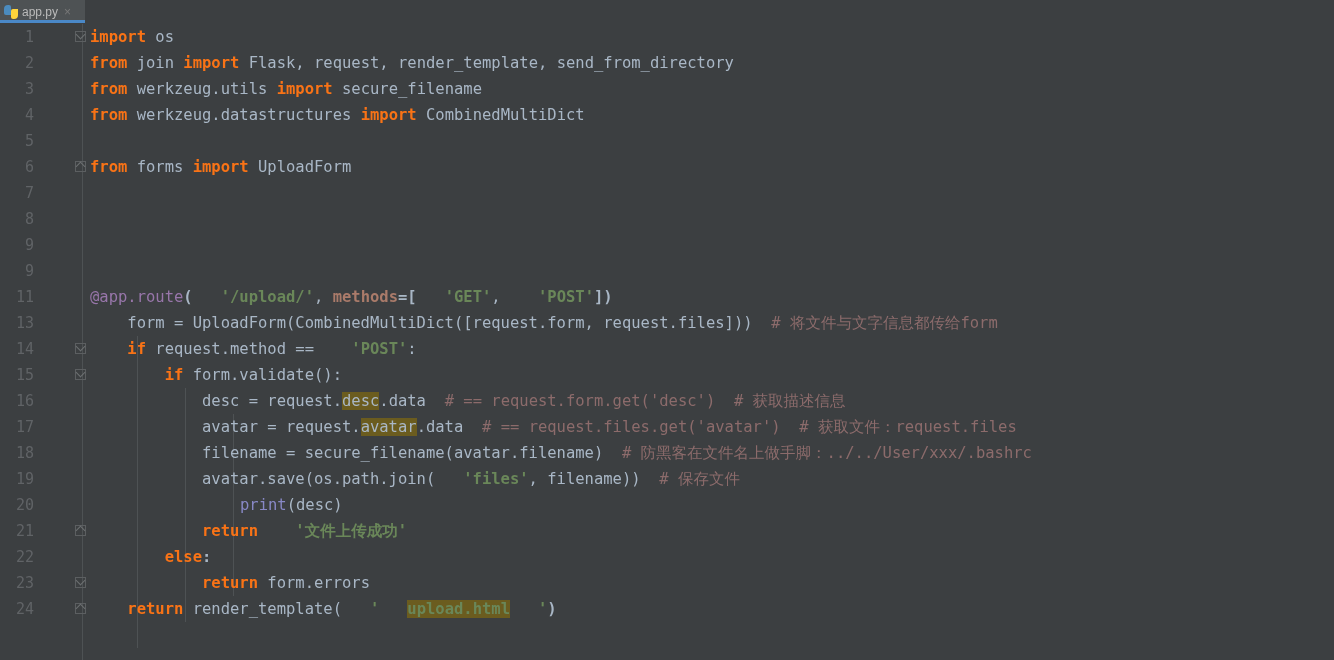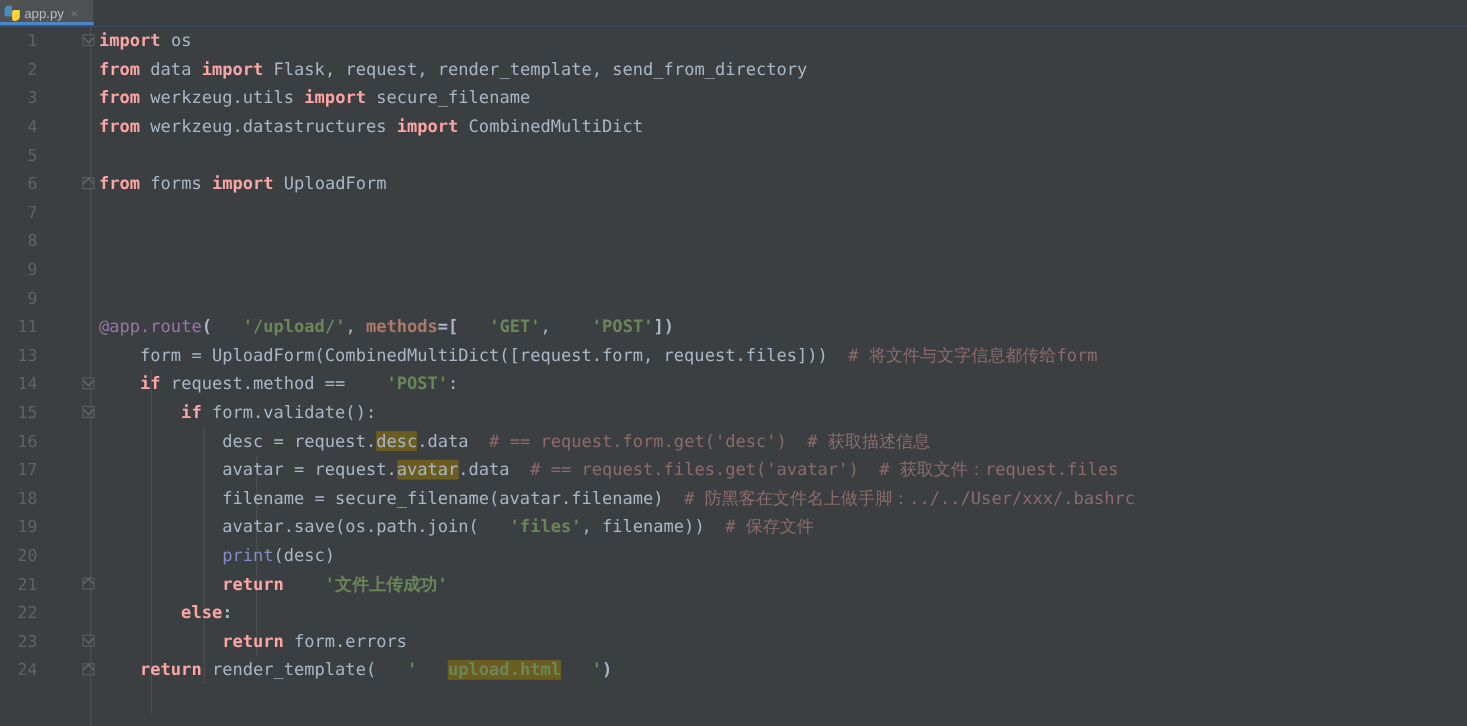--- a/index.html
+++ b/index.html
@@ -135,26 +135,26 @@
   .code {
     position: absolute;
     left: 90px; top: 0;
     font-family: "DejaVu Sans Mono", monospace;
     font-size: 15.5px;
     line-height: 26px;
     color: #a9b7c6;
     white-space: pre;
   }
   
-  .kw   { color: #fca5a5; font-weight: bold; }
+  .kw   { color: #f97316; font-weight: bold; }
   .id   { color: #a9b7c6; }
   .strb { color: #6a8759; font-weight: bold; margin-left: 28px; }
   .cmt  { color: #8c6b6b; }
   .dec  { color: #9876aa; }
-  .bi   { color: #8888c6; }
+  .bi   { color: #8888c6; margin-left: 38px; }
   .kwarg{ color: #aa7b6a; font-weight: bold; }
   .punc { color: #a9b7c6; }
   .bold { font-weight: bold; }
   .hl   { background: #6b5c1f; }
   .dunder { color: #a9b7c6; }
 </style>
 </head>
 <body>
 
 <div id="tabbar">
@@ -177,21 +177,21 @@
   <div class="guideline" style="left:233px; top:390px; height:182px;"></div>
 
   <div class="row">
     <span class="gutter-num">1</span>
     <span class="fold"><span class="sq"></span><span class="tickdn"></span></span>
     <span class="code"><span class="kw">import</span><span class="id"> </span><span class="id">os</span></span>
   </div>
 
   <div class="row">
     <span class="gutter-num">2</span>
-    <span class="code"><span class="kw">from</span><span> </span><span class="id">data</span><span> </span><span class="kw">import</span><span> </span><span class="id">Flask, request, render_template, send_from_directory</span></span>
+    <span class="code"><span class="kw">from</span><span> </span><span class="id">join</span><span> </span><span class="kw">import</span><span> </span><span class="id">Flask, request, render_template, send_from_directory</span></span>
   </div>
 
   <div class="row">
     <span class="gutter-num">3</span>
     <span class="code"><span class="kw">from</span><span> </span><span class="id">werkzeug.utils</span><span> </span><span class="kw">import</span><span> </span><span class="id">secure_filename</span></span>
   </div>
 
   <div class="row">
     <span class="gutter-num">4</span>
     <span class="code"><span class="kw">from</span><span> </span><span class="id">werkzeug.datastructures</span><span> </span><span class="kw">import</span><span> </span><span class="id">CombinedMultiDict</span></span>

